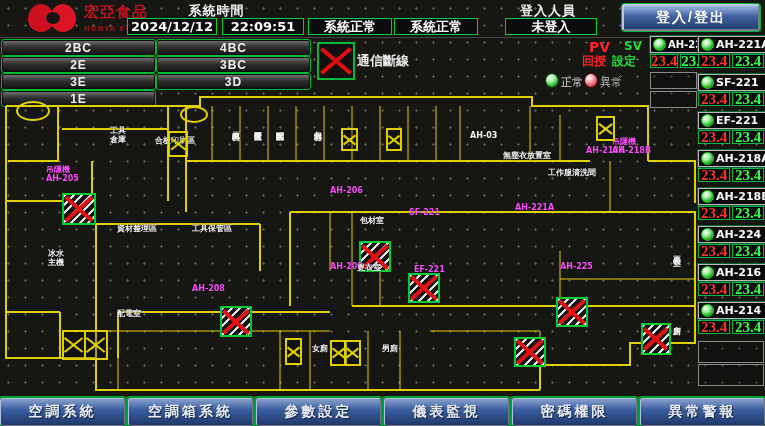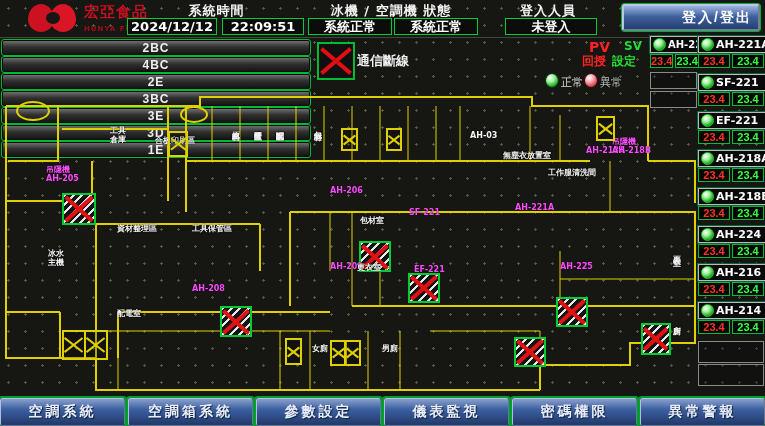--- a/index.html
+++ b/index.html
@@ -19,43 +19,43 @@
         display:flex;align-items:center;justify-content:center;}
   #logo-mark{position:absolute;left:28px;top:4px;width:52px;height:30px;}
   #logo-mark .c{position:absolute;width:26px;height:28px;border-radius:50% 50% 50% 50%/55% 55% 45% 45%;background:#cc1122;}
   #logo-mark .c2{left:22px;background:#d91526;}
   #logo-mark .hole{position:absolute;left:18px;top:8px;width:14px;height:12px;background:#161613;border-radius:50%;}
   #logo-text{position:absolute;left:84px;top:5px;color:#c40f20;font-weight:bold;font-size:15px;line-height:14px;letter-spacing:1px;}
   #logo-sub{font-size:7px;letter-spacing:1px;color:#a20d1a;}
   #login-btn{
     background:linear-gradient(180deg,#9db4e2 0%,#41619f 45%,#23406f 100%);
     border:2px outset #b8c6e8;outline:1px solid #00b030;border-radius:2px;
-    color:#fff;font-weight:bold;font-size:14px;letter-spacing:2px;cursor:pointer;text-align:right;}
+    color:#fff;font-weight:bold;font-size:14px;letter-spacing:2px;cursor:pointer;}
   
   #floor-buttons{position:absolute;left:2px;top:40px;width:308px;display:grid;
-    grid-template-columns:repeat(1,1fr);gap:2px;}
+    grid-template-columns:repeat(2,1fr);gap:2px;}
   .floorbtn{
     height:15px;font-size:12px;font-weight:bold;color:#eee;letter-spacing:1px;cursor:pointer;
     background:linear-gradient(180deg,#6e6e6e 0%,#303030 45%,#151515 100%);
     border:1px solid #0b0b0b;outline:1px solid #00bb33;border-radius:2px;line-height:12px;}
   
   .hatchX{position:relative;background:#101010;border:2px solid #00bb33;}
   .hatchX::before,.hatchX::after{content:"";position:absolute;left:-6%;top:calc(50% - 2px);width:112%;height:4px;background:#dd1111;box-shadow:0 0 1px #600;}
   .hatchX::before{transform:rotate(40deg);} .hatchX::after{transform:rotate(-40deg);}
   .lamp{border-radius:50%;border:1px solid #0a3a0a;
     background:radial-gradient(circle at 35% 30%,#ffffff 0%,#9cf29c 35%,#17a017 75%,#0a5a0a 100%);}
   .lamp.red{border-color:#401010;background:radial-gradient(circle at 35% 30%,#fff 0%,#ffaab4 35%,#d23a4a 75%,#701020 100%);}
   
   .unit-name{position:absolute;display:flex;align-items:center;gap:2px;background:#0a0a0a;
     border:1px solid #b9b9b9;box-shadow:0 0 0 1px #063;padding-left:2px;}
   .unit-name .lamp{width:11px;height:11px;flex:0 0 auto;border:1px solid #2c2;}
   .unit-name span{color:#fff;font-weight:bold;font-size:11px;letter-spacing:0px;white-space:nowrap;}
   .unit-vals{position:absolute;display:flex;gap:2px;}
-  .unit-vals b{flex:1;background:#050505;border:1px solid #00bb33;font-size:11px;font-weight:bold;
-    text-align:center;line-height:13px;font-family:Liberation Sans, sans-serif;}
+  .unit-vals b{flex:1;background:#050505;border:1px solid #00bb33;font-size:15px;font-weight:bold;
+    text-align:center;line-height:13px;font-family:Liberation Serif, serif;}
   .unit-vals b.pv{color:#ff3322;} .unit-vals b.sv{color:#33ff44;}
   .empty-slot{position:absolute;background:rgba(10,10,10,.35);border:1px solid #8a8a8a;}
   
   #floorplan{position:absolute;left:0;top:91px;width:698px;height:306px;}
   .marker{position:relative;background:repeating-linear-gradient(135deg,#e8e8e8 0 2px,#141414 2px 6px);
     border:2px solid #00cc33;}
   .marker::before,.marker::after{content:"";position:absolute;left:-10%;top:calc(50% - 2px);width:120%;height:4px;background:#e01212;}
   .marker::before{transform:rotate(42deg);} .marker::after{transform:rotate(-42deg);}
   .mlabel{position:absolute;color:#ff4cff;font-size:8px;font-weight:bold;line-height:9px;white-space:pre;text-shadow:0 0 1px #000;}
   .rlabel{position:absolute;color:#f4f4f4;font-size:8px;font-weight:bold;line-height:9px;white-space:pre;text-shadow:0 0 2px #000;}
@@ -83,21 +83,20 @@
     </div>
     <div id="logo-text">
       <span>宏亞食品</span><br>
       <span id="logo-sub">HUNYA FOODS</span>
     </div>
   </div>
   <div class="abs hsec-title" style="left:124px;top:2px;width:185px;">系統時間</div>
   <div class="abs gbox" style="left:127px;top:18px;width:88px;height:15px;">2024/12/12</div>
   <div class="abs gbox" style="left:222px;top:18px;width:80px;height:15px;">22:09:51</div>
 
-  <div class="abs hsec-title" style="left:305px;top:2px;width:172px;">冰機 / 空調機 狀態</div>
   <div class="abs gbox" style="left:308px;top:18px;width:82px;height:15px;">系統正常</div>
   <div class="abs gbox" style="left:394px;top:18px;width:82px;height:15px;">系統正常</div>
 
   <div class="abs hsec-title" style="left:482px;top:2px;width:132px;">登入人員</div>
   <div class="abs gbox" style="left:505px;top:18px;width:90px;height:15px;">未登入</div>
 
   <button id="login-btn" class="abs" style="left:622px;top:4px;width:138px;height:27px;">登入/登出</button>
 </div>
 
 <div id="floor-buttons">

